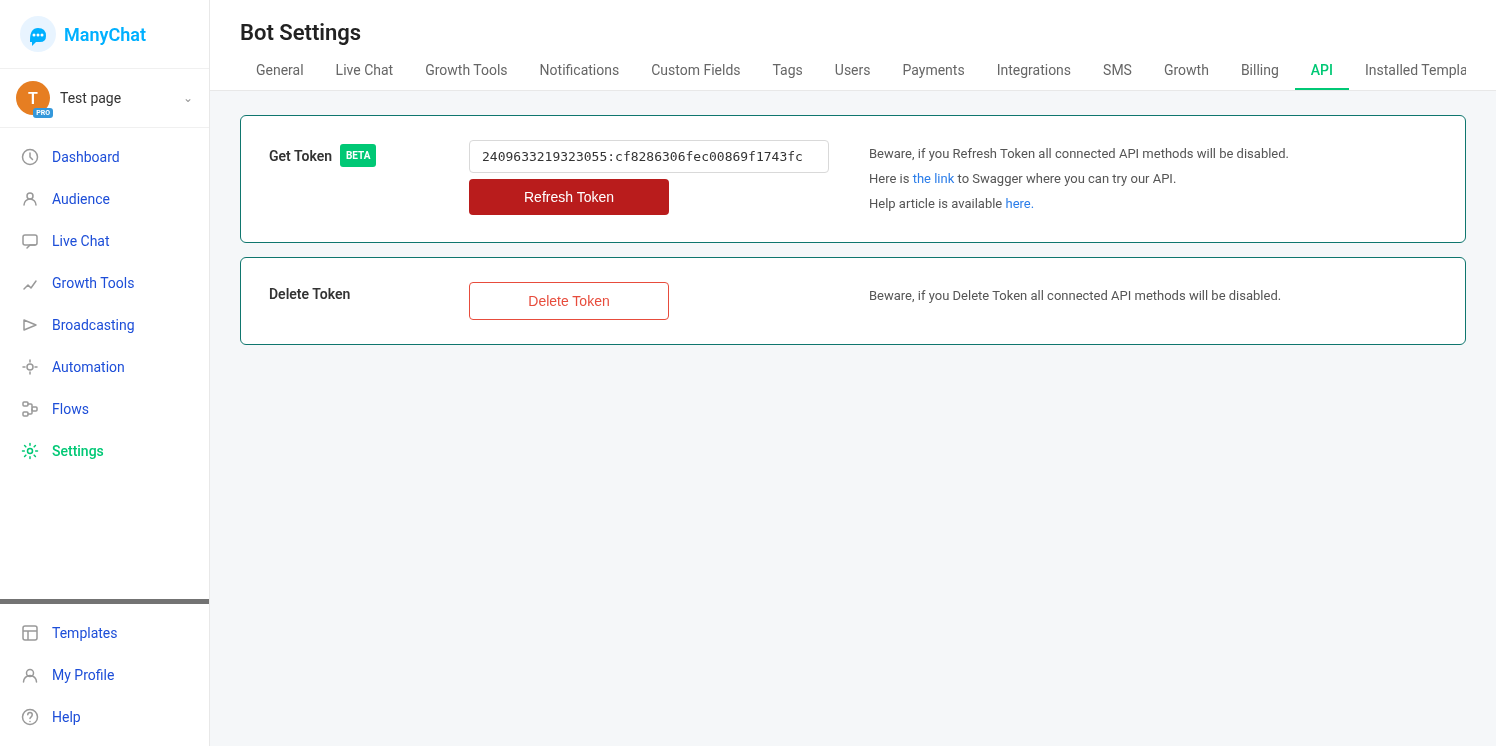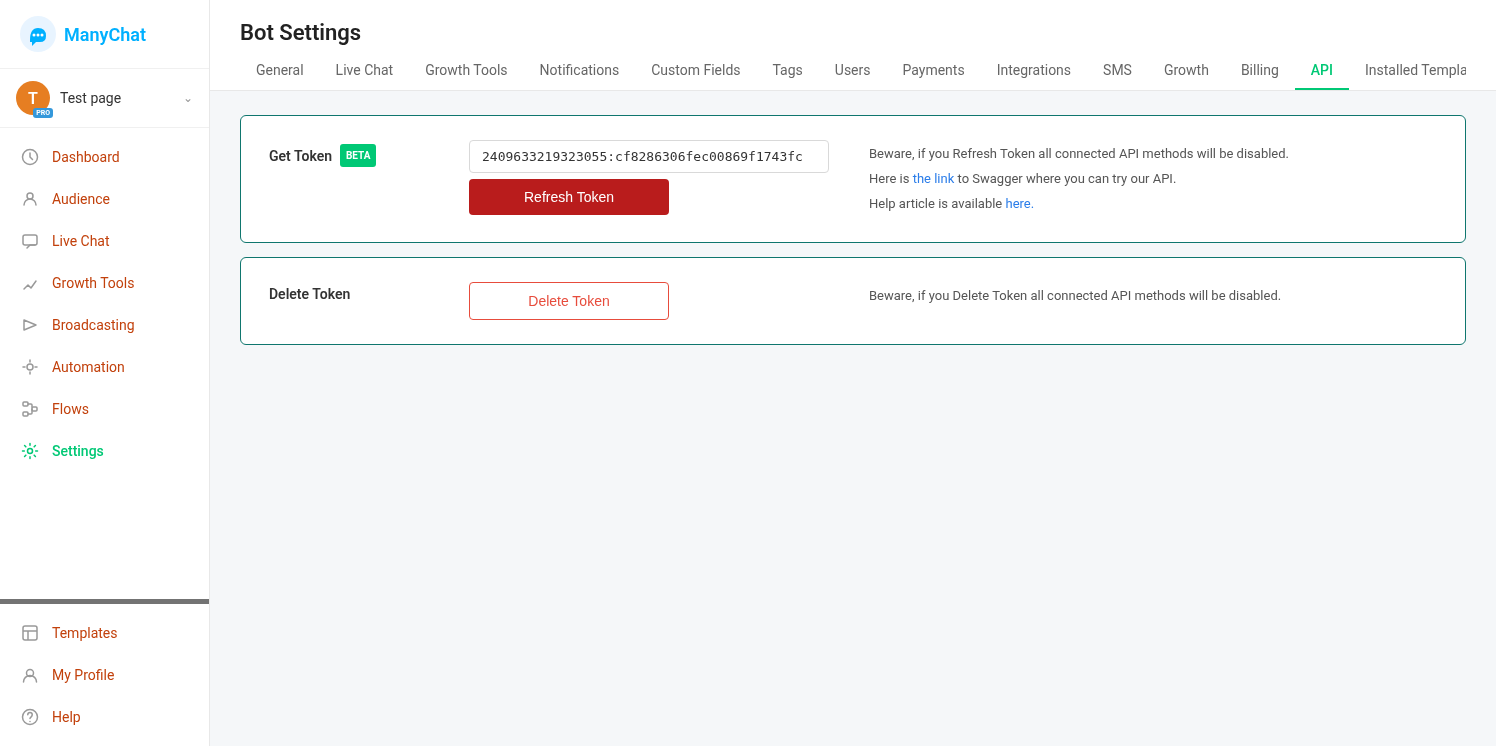--- a/index.html
+++ b/index.html
@@ -87,21 +87,21 @@
       padding: 8px 0;
       overflow-y: auto;
     }
 
     .nav-item {
       display: flex;
       align-items: center;
       padding: 11px 20px;
       gap: 12px;
       cursor: pointer;
-      color: #c2410c;
+      color: #1d4ed8;
       font-size: 14px;
       transition: background 0.15s;
     }
 
     .nav-item.active {
       color: #00c875;
     }
 
     .nav-item.active .nav-icon { color: #00c875; }
 

